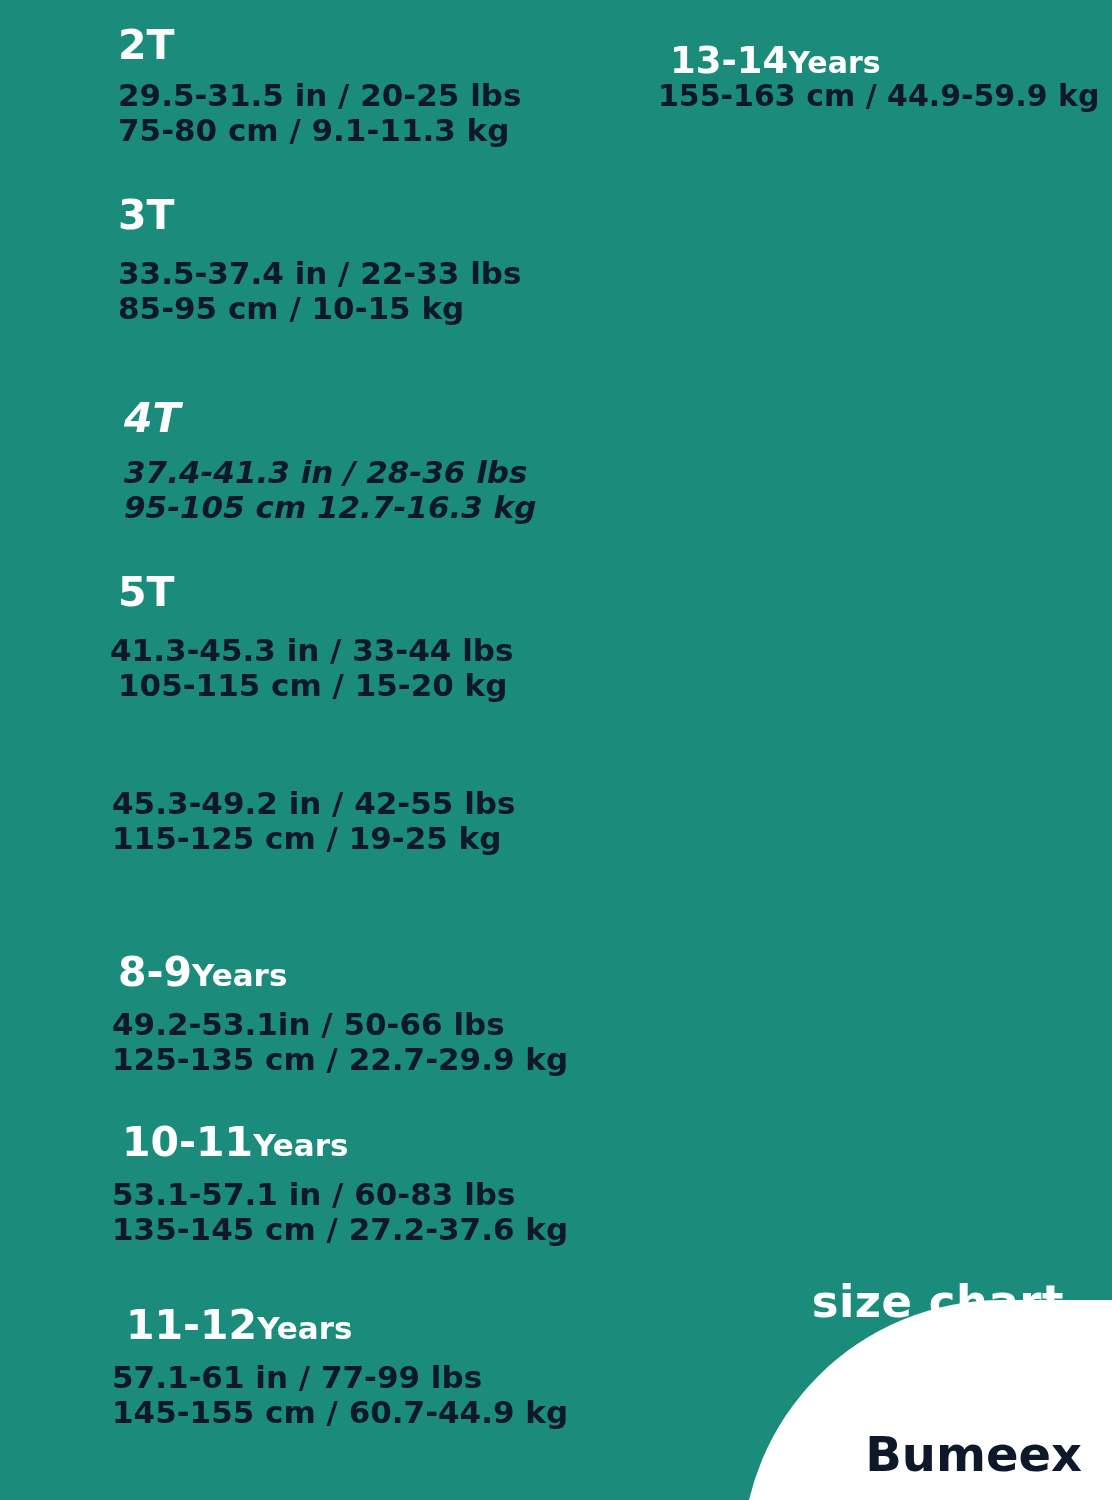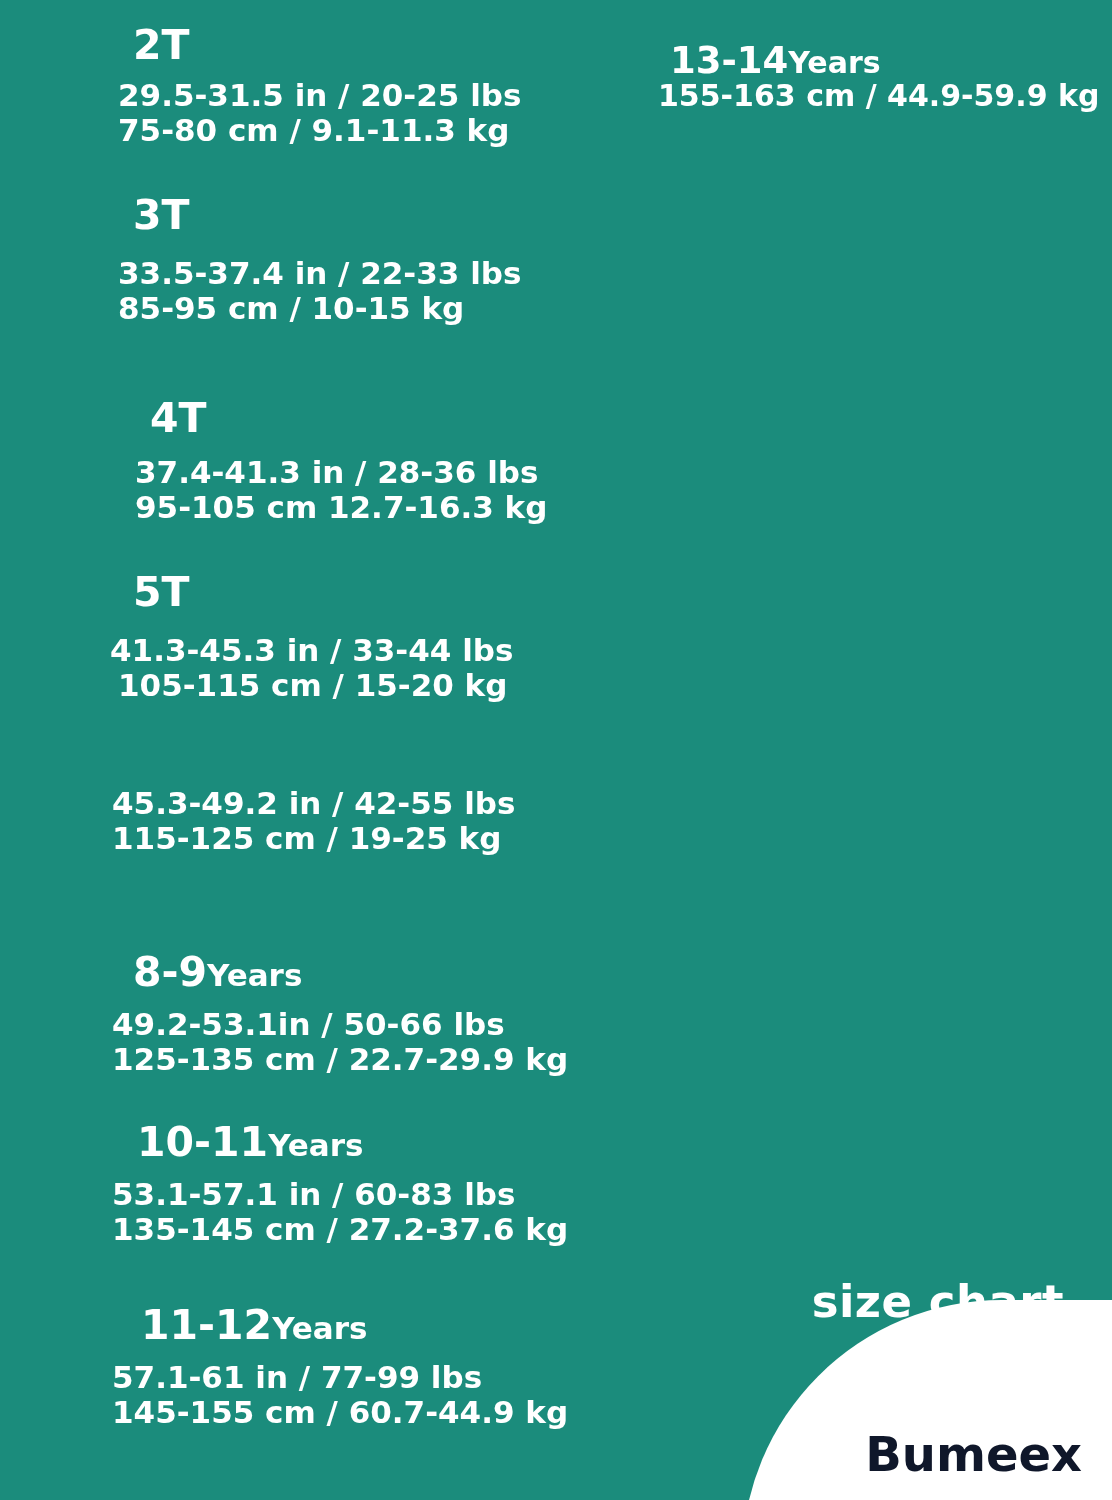--- a/index.html
+++ b/index.html
@@ -41,27 +41,27 @@
     font-weight: bold;
     color: #ffffff;
     line-height: 1.0;
     white-space: nowrap;
   }
   .size-label .unit {
     font-weight: bold;
   }
   .size-line {
     font-weight: bold;
-    color: #ffffff;
+    color: #0f172a;
     white-space: nowrap;
     line-height: 1.12;
   }
 
   
-  .col-left .size-label { font-size: 41px; margin-left: 15px; }
+  .col-left .size-label { font-size: 41px; }
   .col-left .size-label .unit { font-size: 31px; }
   .col-left .size-line { font-size: 31px; }
 
   
   .col-right .size-label { font-size: 37px; }
   .col-right .size-label .unit { font-size: 30px; }
   .col-right .size-line { font-size: 30px; }
 
   
   .size-chart-title {
@@ -110,21 +110,21 @@
     </div>
 
     <div class="size-block" style="left:118px; top:195px;">
       <div class="size-label">
         <span>3T</span><span class="unit"></span>
       </div>
       <div class="size-line" style="margin-top:20px;">33.5-37.4 in /  22-33 lbs</div>
       <div class="size-line">85-95 cm / 10-15 kg</div>
     </div>
 
-    <div class="size-block" style="left:135px; top:398px;">
+    <div class="size-block" style="left:124px; top:398px;font-style:italic;">
       <div class="size-label">
         <span>4T</span><span class="unit"></span>
       </div>
       <div class="size-line" style="margin-top:16px;">37.4-41.3 in / 28-36 lbs</div>
       <div class="size-line">95-105 cm  12.7-16.3 kg</div>
     </div>
 
     <div class="size-block" style="left:110px; top:572px;">
       <div class="size-label" style="padding-left:8px;">
         <span>5T</span><span class="unit"></span>

